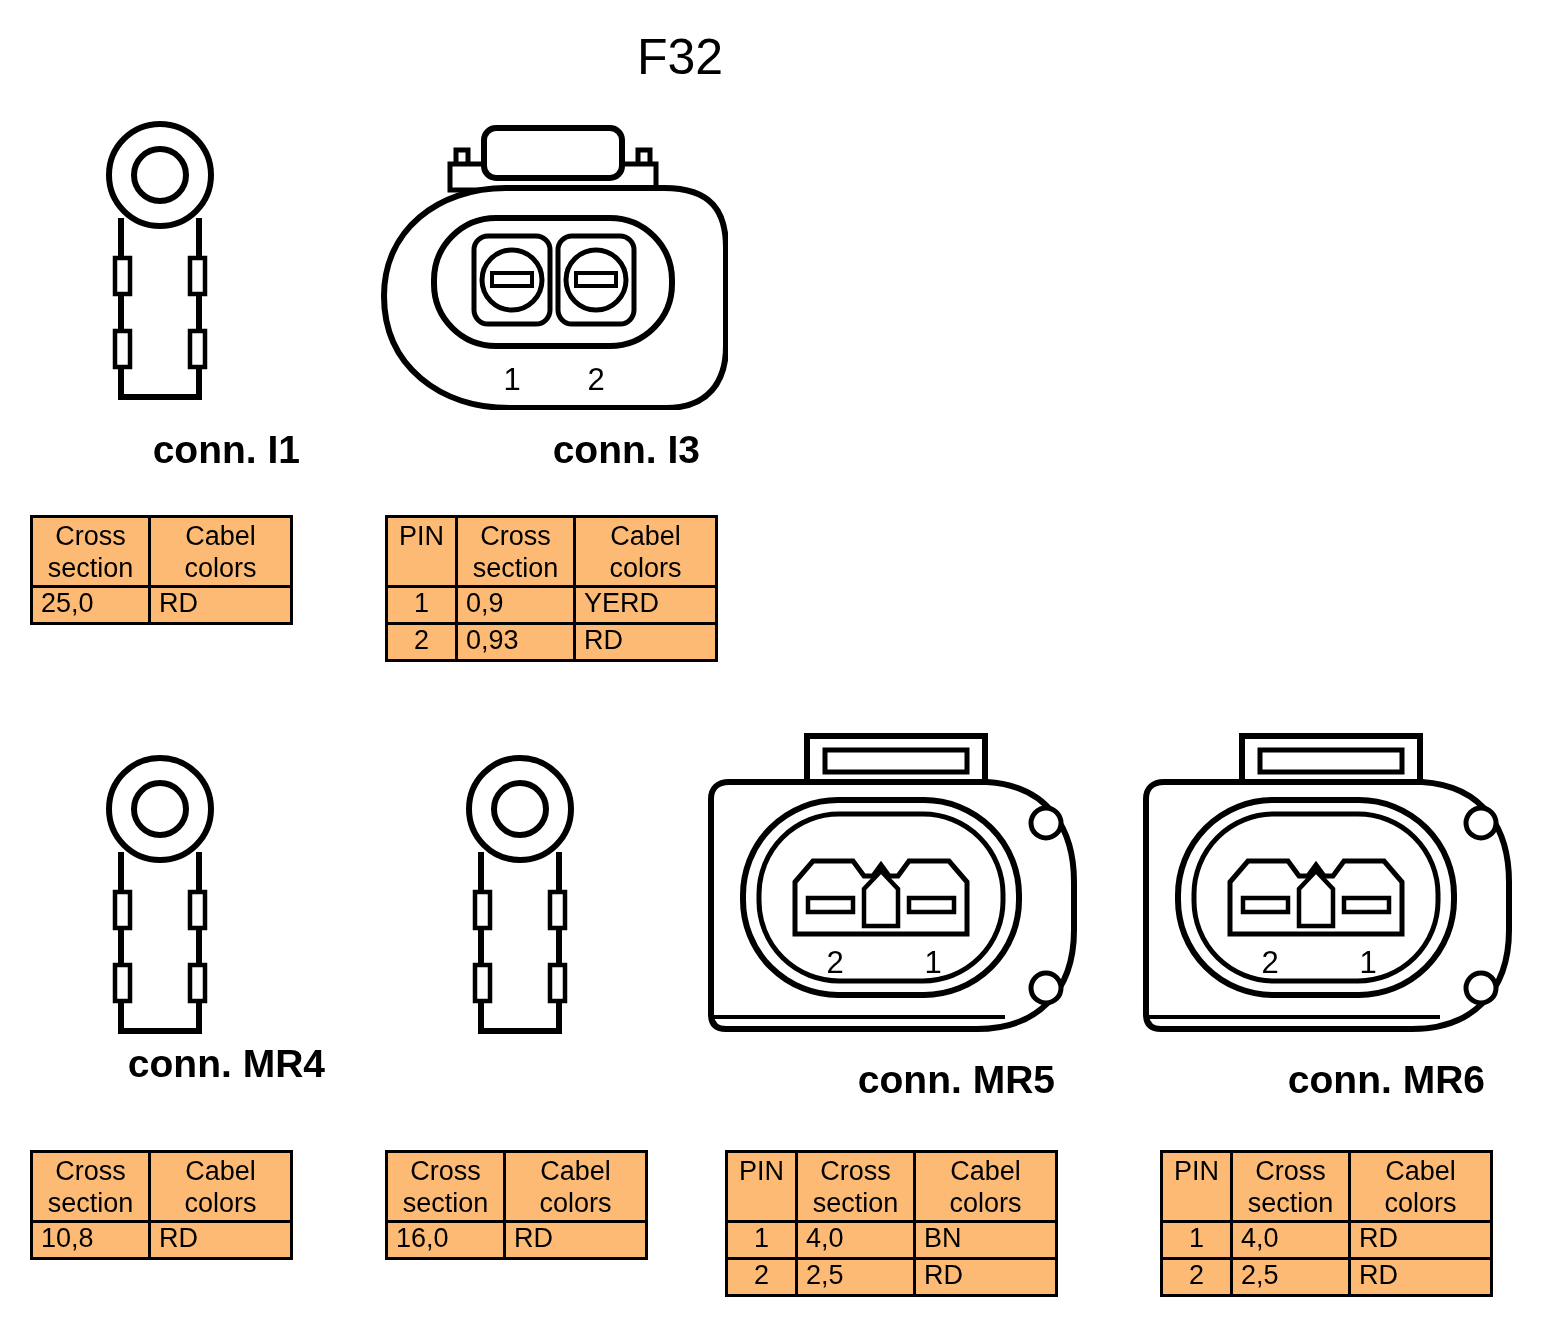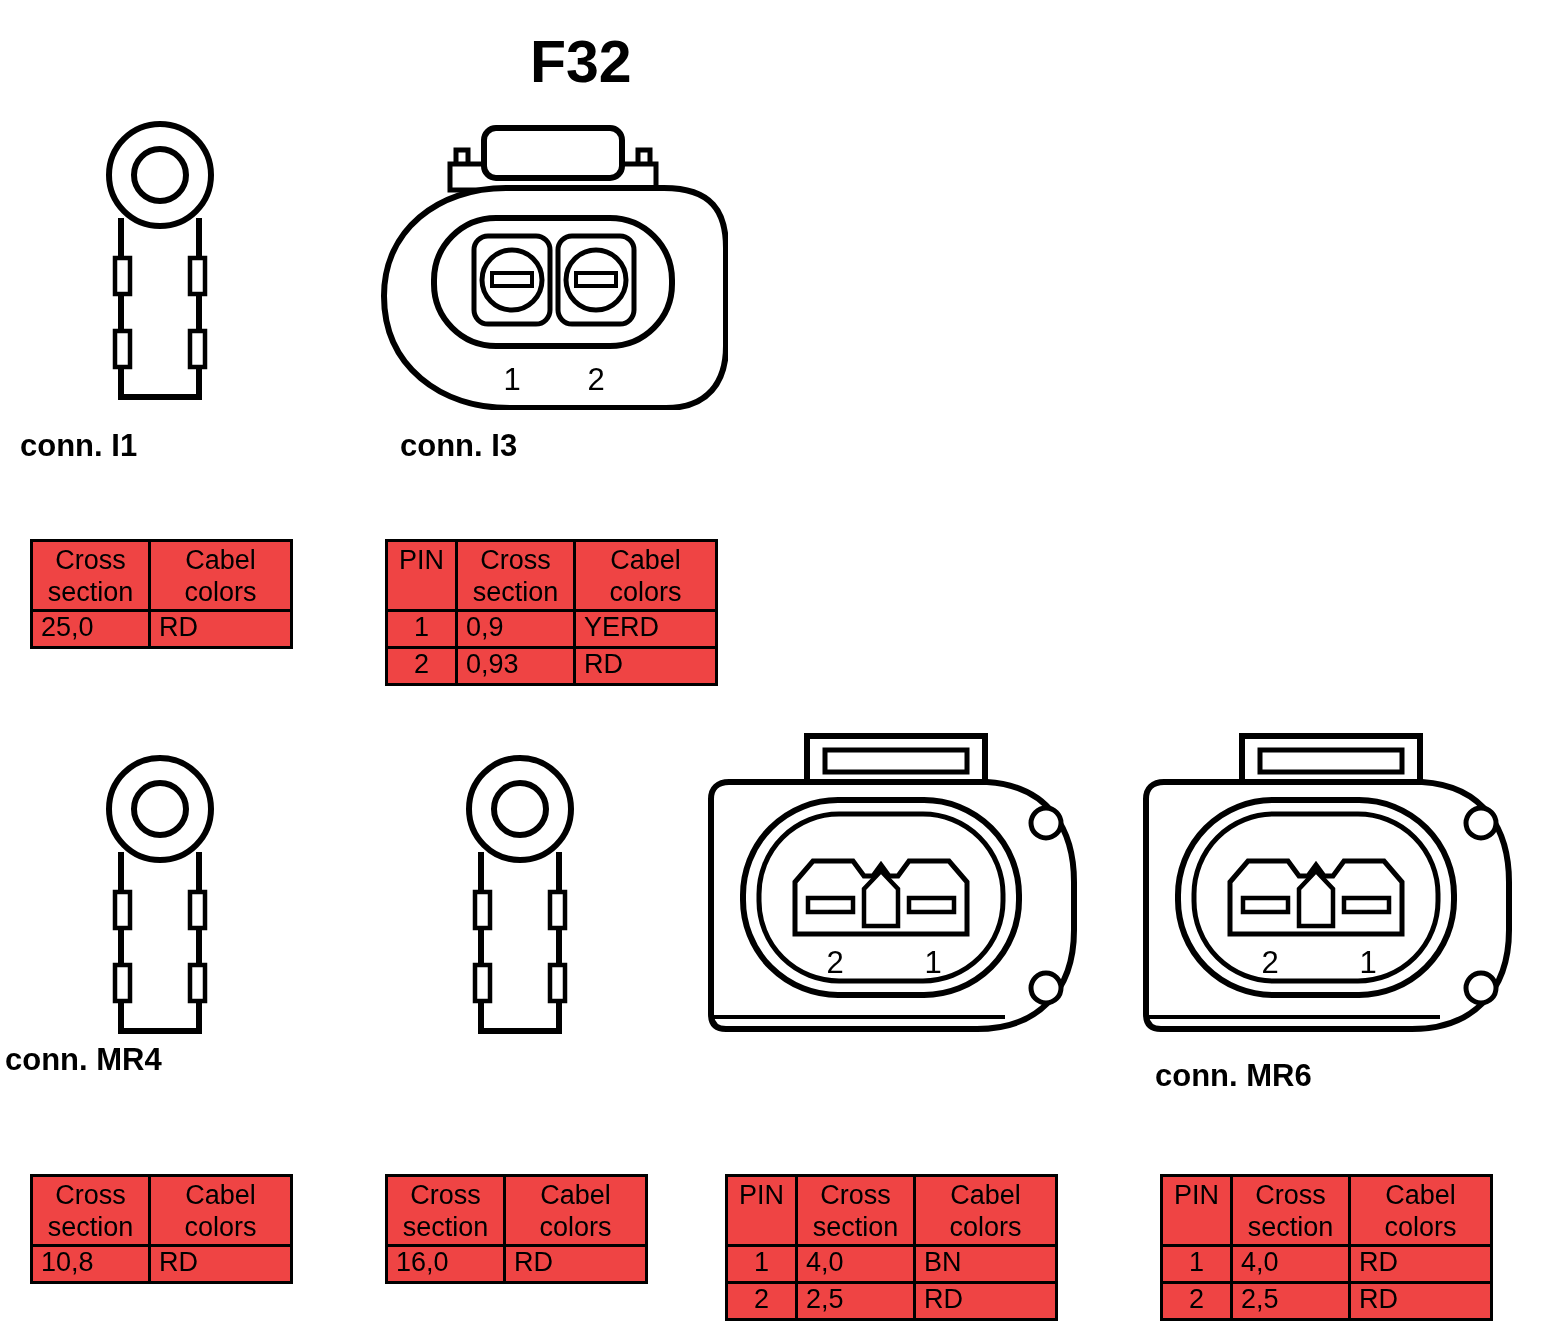--- a/index.html
+++ b/index.html
@@ -8,38 +8,37 @@
     position: relative;
     width: 1568px;
     height: 1340px;
     background: #ffffff;
     color: #000;
     font-family: "Liberation Sans", sans-serif;
     overflow: hidden;
   }
   .title {
     position: absolute;
-    font-size: 59px;
-    font-weight: bold;
-    text-align: left;
+    font-size: 50px;
+    font-weight: normal;
+    text-align: center;
   }
   .conn-label {
     position: absolute;
-    font-size: 31px;
+    font-size: 39px;
     font-weight: bold;
-    text-align: left;
+    text-align: right;
     white-space: nowrap;
   }
   svg.drawing { position: absolute; }
   .conn-table {
     position: absolute;
     border-collapse: collapse;
-    background: #ef4444;
+    background: #fdba74;
     table-layout: fixed;
-    margin-top: 24px;
   }
   .conn-table th, .conn-table td {
     border: 3px solid #000;
     font-size: 27px;
     font-weight: normal;
     line-height: 1.18;
     overflow: hidden;
   }
   .conn-table th {
     height: 70px;
@@ -203,20 +202,21 @@
       <rect x="38" y="70" width="276" height="195" rx="95" stroke-width="6"></rect>
       <rect x="54" y="84" width="244" height="167" rx="80" stroke-width="5"></rect>
       <path d="M 90,204 L 90,152 L 108,131 L 148,131 L 159,146 L 168,146 L 176,135 L 184,146 L 193,146 L 204,131 L 244,131 L 262,152 L 262,204 Z" stroke-width="5"></path>
       <rect x="103" y="168" width="45" height="14" stroke-width="4.5"></rect>
       <rect x="204" y="168" width="45" height="14" stroke-width="4.5"></rect>
       <path d="M 176,141 L 193,159 L 193,196 L 159,196 L 159,159 Z" stroke-width="4.5"></path>
     </g>
     <text class="pin-num" x="130" y="243">2</text>
     <text class="pin-num" x="228" y="243">1</text>
   </svg>
+  <div class="conn-label" style="left:725px; top:1058px; width:330px;">conn. MR5</div>
   <table class="conn-table" style="left:725px; top:1150px;">
     <thead>
       <tr>
         <th class="w-pin">PIN</th>
         <th class="w-cross">Cross section</th>
         <th class="w-cabel">Cabel colors</th>
       </tr>
     </thead>
     <tbody>
       <tr>

